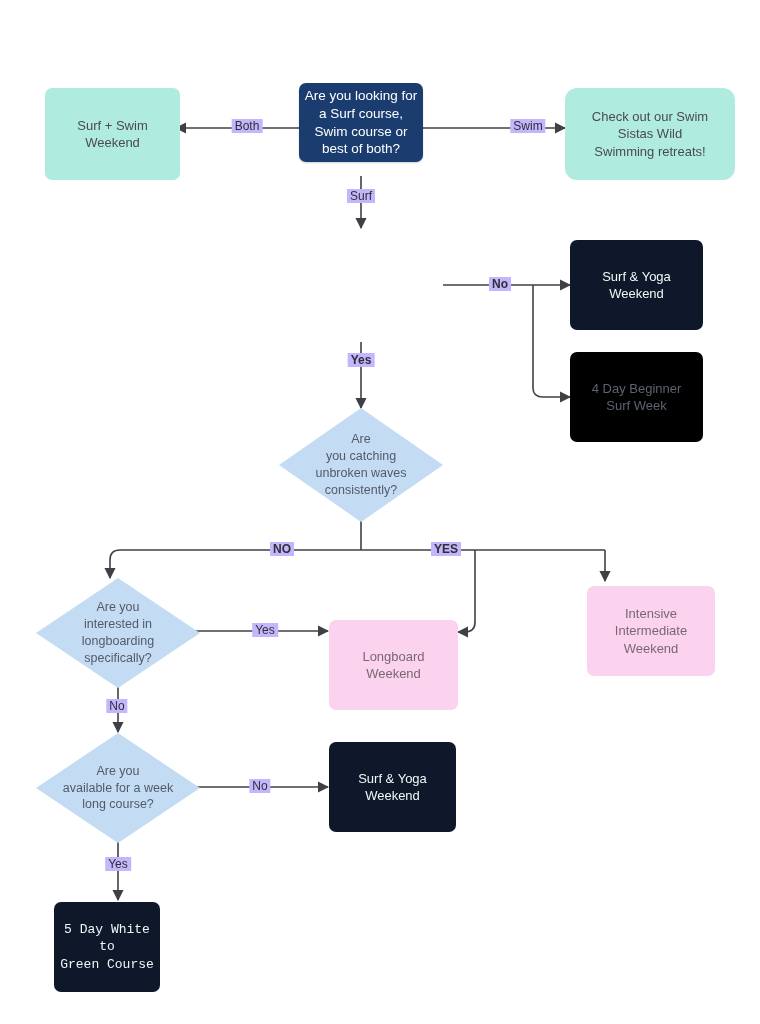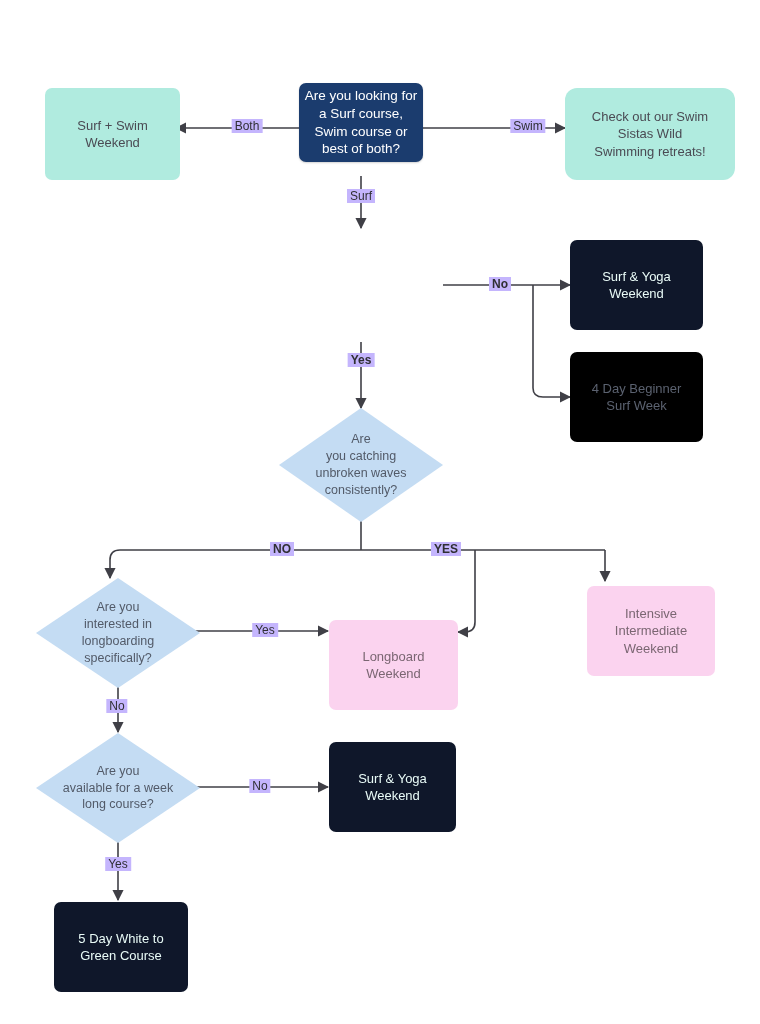--- a/index.html
+++ b/index.html
@@ -169,21 +169,21 @@
   <div class="node rect node-pink" style="left:329px; top:600px; width:129px; height:90px;margin-top:20px;">Longboard
 Weekend</div>
 
   <div class="node rect node-pink" style="left:542px; top:586px; width:128px; height:90px;margin-left:45px;">Intensive
 Intermediate
 Weekend</div>
 
   <div class="node rect node-teal" style="left:329px; top:742px; width:127px; height:90px;">Surf &amp; Yoga
 Weekend</div>
 
-  <div class="node rect node-teal" style="left:54px; top:902px; width:134px; height:90px;">5 Day White to
+  <div class="node rect node-teal" style="left:54px; top:902px; width:106px; height:90px;font-family:Liberation Mono, monospace;">5 Day White to
 Green Course</div>
 
 
   <div class="diamond-wrap" style="left:279px; top:408px; width:164px; height:114px;">
     <svg class="diamond-shape" viewBox="0 0 164 114" preserveAspectRatio="none">
       <polygon points="82,0 164,57 82,114 0,57" fill="#c4dcf3"></polygon>
     </svg>
     <div class="diamond-label">Are
 you catching
 unbroken waves

